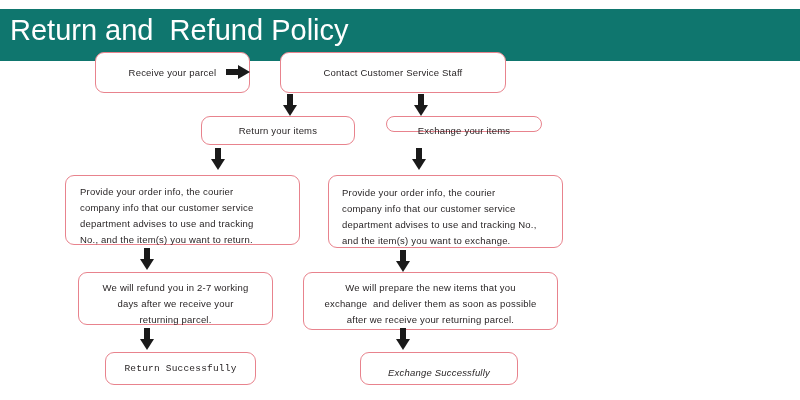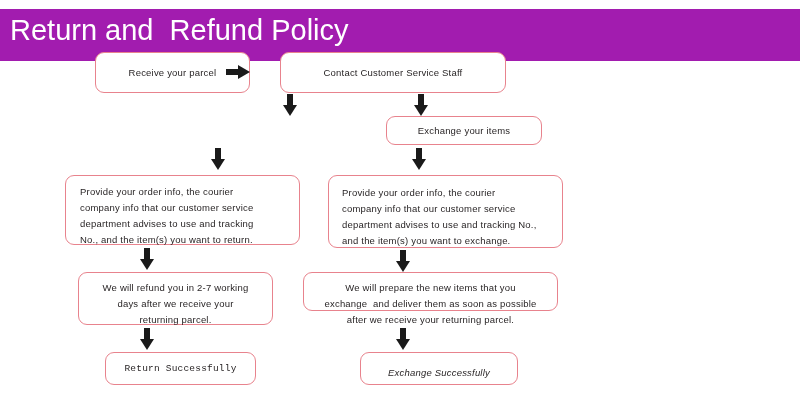--- a/index.html
+++ b/index.html
@@ -16,21 +16,21 @@
     font-family: "Liberation Sans", sans-serif;
   }
 
   
   .banner {
     position: absolute;
     left: 0;
     top: 9px;
     width: 800px;
     height: 52px;
-    background: #a21caf;
+    background: #0f766e;
   }
   .banner-title {
     position: absolute;
     left: 10px;
     top: 6px;
     font-size: 29px;
     line-height: 30px;
     color: #ffffff;
     font-family: "Liberation Sans", sans-serif;
     font-weight: 400;
@@ -139,22 +139,25 @@
 
   <div class="arrow-down" style="left:283px; top:94px;">
     <div class="shaft"></div>
       <div class="head"></div>
   </div>
   <div class="arrow-down" style="left:414px; top:94px;">
     <div class="shaft"></div>
       <div class="head"></div>
   </div>
 
-
-  <div class="node center" style="left:358px; top:116px; width:156px; height:29px;">
+  <div class="node center" style="left:173px; top:116px; width:154px; height:29px;">
+    <div class="txt" style="top:6px;">Return your items</div>
+  </div>
+
+  <div class="node center" style="left:358px; top:116px; width:156px; height:16px;">
     <div class="txt" style="top:6px;">Exchange your items</div>
   </div>
 
   <div class="arrow-down" style="left:211px; top:148px;">
     <div class="shaft"></div>
       <div class="head"></div>
   </div>
   <div class="arrow-down" style="left:412px; top:148px;">
     <div class="shaft"></div>
       <div class="head"></div>
@@ -182,21 +185,21 @@
     <div class="shaft"></div>
       <div class="head"></div>
   </div>
 
   <div class="node center" style="left:50px; top:272px; width:195px; height:53px;">
     <div class="txt" style="top:7px;">We will refund you in 2-7 working
 days after we receive your
 returning parcel.</div>
   </div>
 
-  <div class="node center" style="left:275px; top:272px; width:255px; height:39px;">
+  <div class="node center" style="left:275px; top:272px; width:255px; height:58px;">
     <div class="txt" style="top:7px;">We will prepare the new items that you
 exchange  and deliver them as soon as possible
 after we receive your returning parcel.</div>
   </div>
 
   <div class="arrow-down" style="left:140px; top:328px;">
     <div class="shaft"></div>
       <div class="head"></div>
   </div>
   <div class="arrow-down" style="left:396px; top:328px;">

